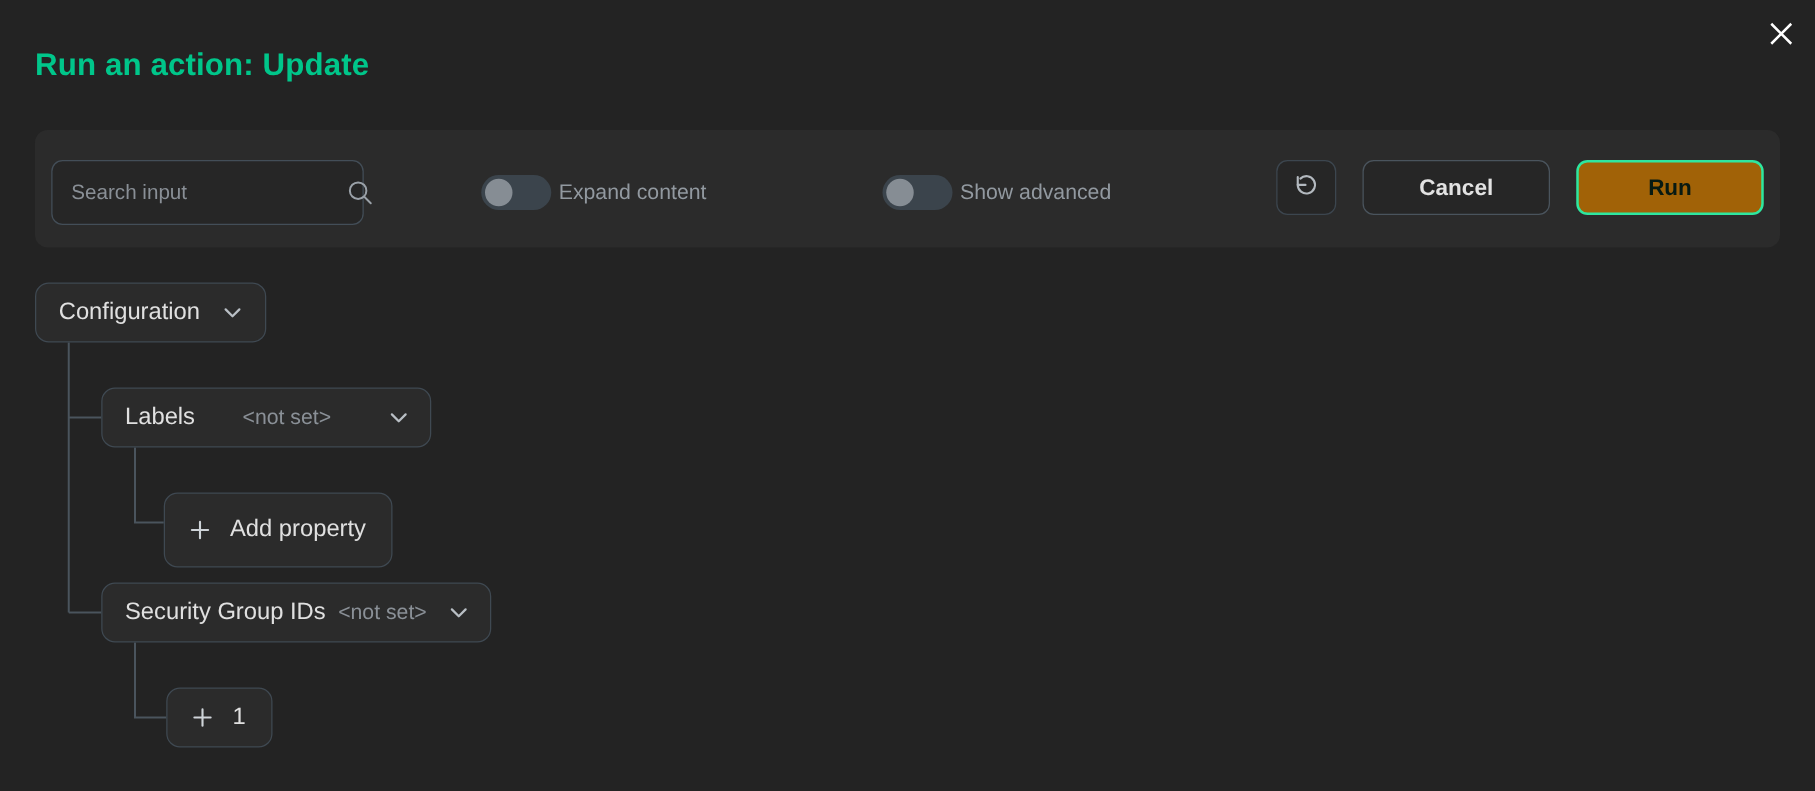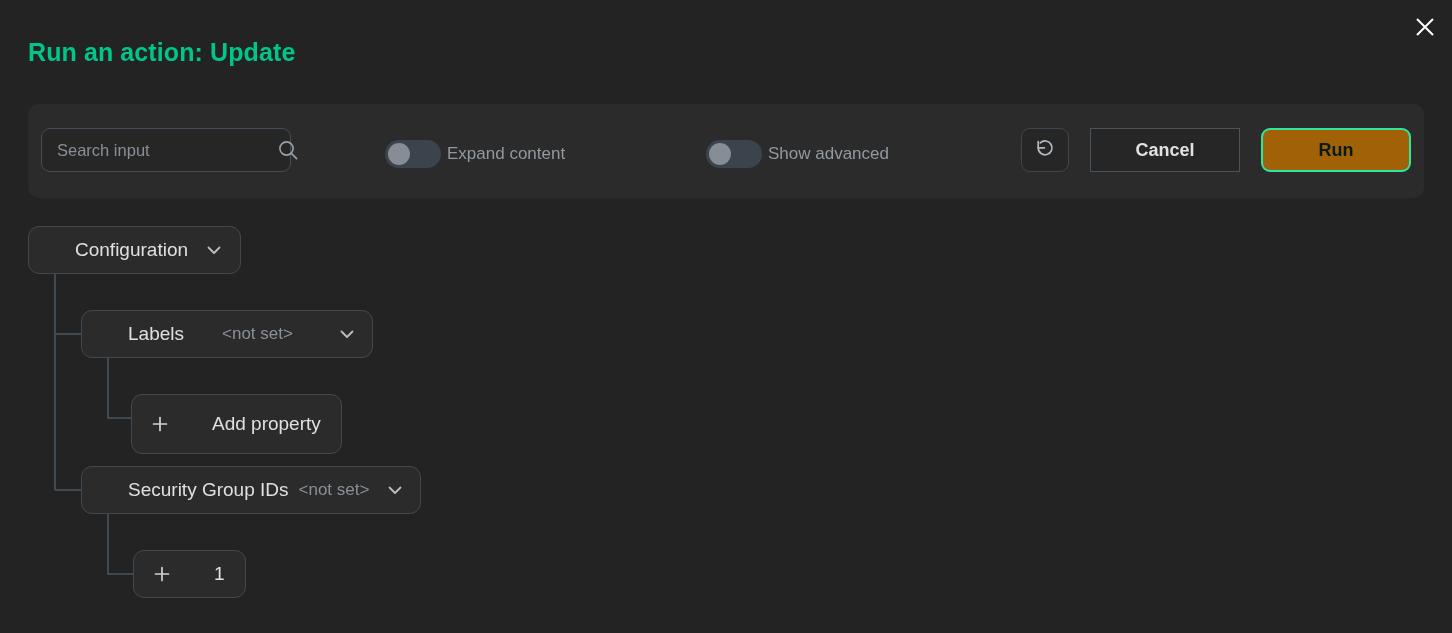--- a/index.html
+++ b/index.html
@@ -59,21 +59,21 @@
     display: flex;
     align-items: center;
   }
 
   
   .search-wrap {
     position: absolute;
     left: 13px;
     top: 24px;
     width: 250px;
-    height: 44px;
+    height: 52px;
     background: #262626;
     border: 1px solid #434e58;
     border-radius: 9px;
     display: flex;
     align-items: center;
     padding: 0 12px 0 15px;
   }
   .search-input {
     flex: 1;
     background: transparent;
@@ -139,21 +139,21 @@
     display: flex;
     align-items: center;
     justify-content: center;
     cursor: pointer;
   }
   .btn-cancel {
     min-width: 150px;
     height: 44px;
     background: #262626;
     border: 1px solid #4a545d;
-    border-radius: 0;
+    border-radius: 9px;
     color: #e2e2e2;
     font-family: "Liberation Sans", sans-serif;
     font-size: 18px;
     font-weight: bold;
     cursor: pointer;
   }
   .btn-run {
     min-width: 150px;
     height: 44px;
     background: #a16207;
@@ -181,21 +181,20 @@
     align-items: center;
     background: #2b2b2b;
     border: 1px solid #3f4952;
     border-radius: 11px;
     cursor: pointer;
     white-space: nowrap;
   }
   .node .label {
     color: #e0e0e0;
     font-size: 19px;
-    margin-left: 28px;
   }
   .node .notset {
     color: #8a9097;
     font-size: 17px;
     margin-left: 10px;
   }
   .node .chev {
     display: flex;
     align-items: center;
     margin-left: 16px;

